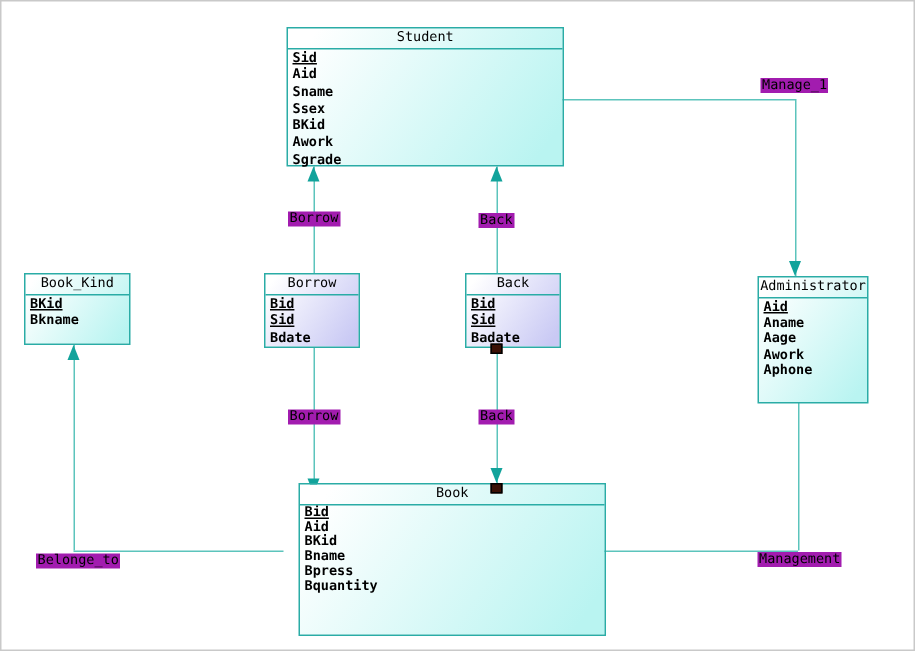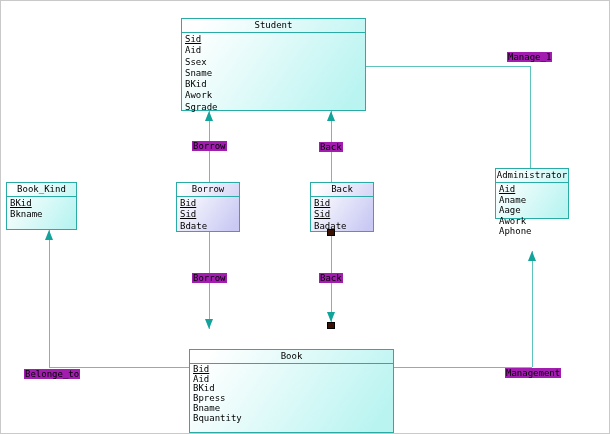--- a/index.html
+++ b/index.html
@@ -8,28 +8,28 @@
     position:relative;width:610px;height:434px;background:#fff;
     border:1px solid #c9c9c9;overflow:hidden;
     font-family:"DejaVu Sans Mono", monospace;
     --border:#2aaca6;--line:#5cc4bc;--arrow:#12a39b;
     --cyanEnd:#b9f4f1;--purpleEnd:#c9c9f4;--marker:#3b1005;
   }
   .entity{
     position:absolute;border:1px solid var(--border);
     font-size:9px;color:#000;
   }
-  .entity.cyan{background:linear-gradient(125deg,#ffffff 8%,var(--cyanEnd) 92%);}
+  .entity.cyan{background:linear-gradient(125deg,#ffffff 8%,var(--cyanEnd) 92%);margin-left:10px;}
   .entity.purple{background:linear-gradient(125deg,#ffffff 8%,var(--purpleEnd) 92%);}
   .etitle{
     height:14px;line-height:13px;text-align:center;
     border-bottom:1px solid var(--border);
     white-space:nowrap;overflow:hidden;
   }
-  .efields{padding:1px 10px 0 3px;line-height:var(--lh,11.3px);overflow:hidden;}
+  .efields{padding:1px 10px 0 3px;line-height:var(--lh,11.3px);overflow:hidden;font-weight:bold;}
   .fld{display:block;white-space:nowrap;}
   .fld.pk{text-decoration:underline;}
   .vline{position:absolute;width:1px;background:var(--line);}
   .hline{position:absolute;height:1px;background:var(--line);}
   .arrow-up{position:absolute;width:0;height:0;
     border-left:4px solid transparent;border-right:4px solid transparent;
     border-bottom:10px solid var(--arrow);}
   .arrow-down{position:absolute;width:0;height:0;
     border-left:4px solid transparent;border-right:4px solid transparent;
     border-top:10px solid var(--arrow);}
@@ -77,22 +77,22 @@
   <span class="rlabel" style="left:191px;top:272px">Borrow</span>
   <span class="rlabel" style="left:318px;top:272px">Back</span>
   <span class="rlabel" style="left:23px;top:368px">Belonge_to</span>
   <span class="rlabel" style="left:504px;top:367px">Management</span>
 
   <div class="entity cyan" style="left:180px;top:17px;width:185px;height:93px;--lh:11.3px">
     <div class="etitle">Student</div>
     <div class="efields">
         <span class="fld pk">Sid</span>
         <span class="fld">Aid</span>
+        <span class="fld">Sname</span>
         <span class="fld">Ssex</span>
-        <span class="fld">Sname</span>
         <span class="fld">BKid</span>
         <span class="fld">Awork</span>
         <span class="fld">Sgrade</span>
       </div>
   </div>
 
   <div class="entity cyan" style="left:5px;top:181px;width:71px;height:48px;--lh:11.3px">
     <div class="etitle">Book_Kind</div>
     <div class="efields">
         <span class="fld pk">BKid</span>
@@ -111,36 +111,36 @@
 
   <div class="entity purple" style="left:309px;top:181px;width:64px;height:50px;--lh:11.3px">
     <div class="etitle">Back</div>
     <div class="efields">
         <span class="fld pk">Bid</span>
         <span class="fld pk">Sid</span>
         <span class="fld">Badate</span>
       </div>
   </div>
 
-  <div class="entity cyan" style="left:494px;top:167px;width:74px;height:51px;--lh:10.6px">
+  <div class="entity cyan" style="left:494px;top:183px;width:74px;height:85px;--lh:10.6px">
     <div class="etitle">Administrator</div>
     <div class="efields">
         <span class="fld pk">Aid</span>
         <span class="fld">Aname</span>
         <span class="fld">Aage</span>
         <span class="fld">Awork</span>
         <span class="fld">Aphone</span>
       </div>
   </div>
 
-  <div class="entity cyan" style="left:188px;top:348px;width:205px;height:84px;--lh:9.7px">
+  <div class="entity cyan" style="left:188px;top:321px;width:205px;height:102px;--lh:9.7px">
     <div class="etitle">Book</div>
     <div class="efields">
         <span class="fld pk">Bid</span>
         <span class="fld">Aid</span>
         <span class="fld">BKid</span>
+        <span class="fld">Bname</span>
         <span class="fld">Bpress</span>
-        <span class="fld">Bname</span>
         <span class="fld">Bquantity</span>
       </div>
   </div>
 
 </div>
 
 </body></html>

